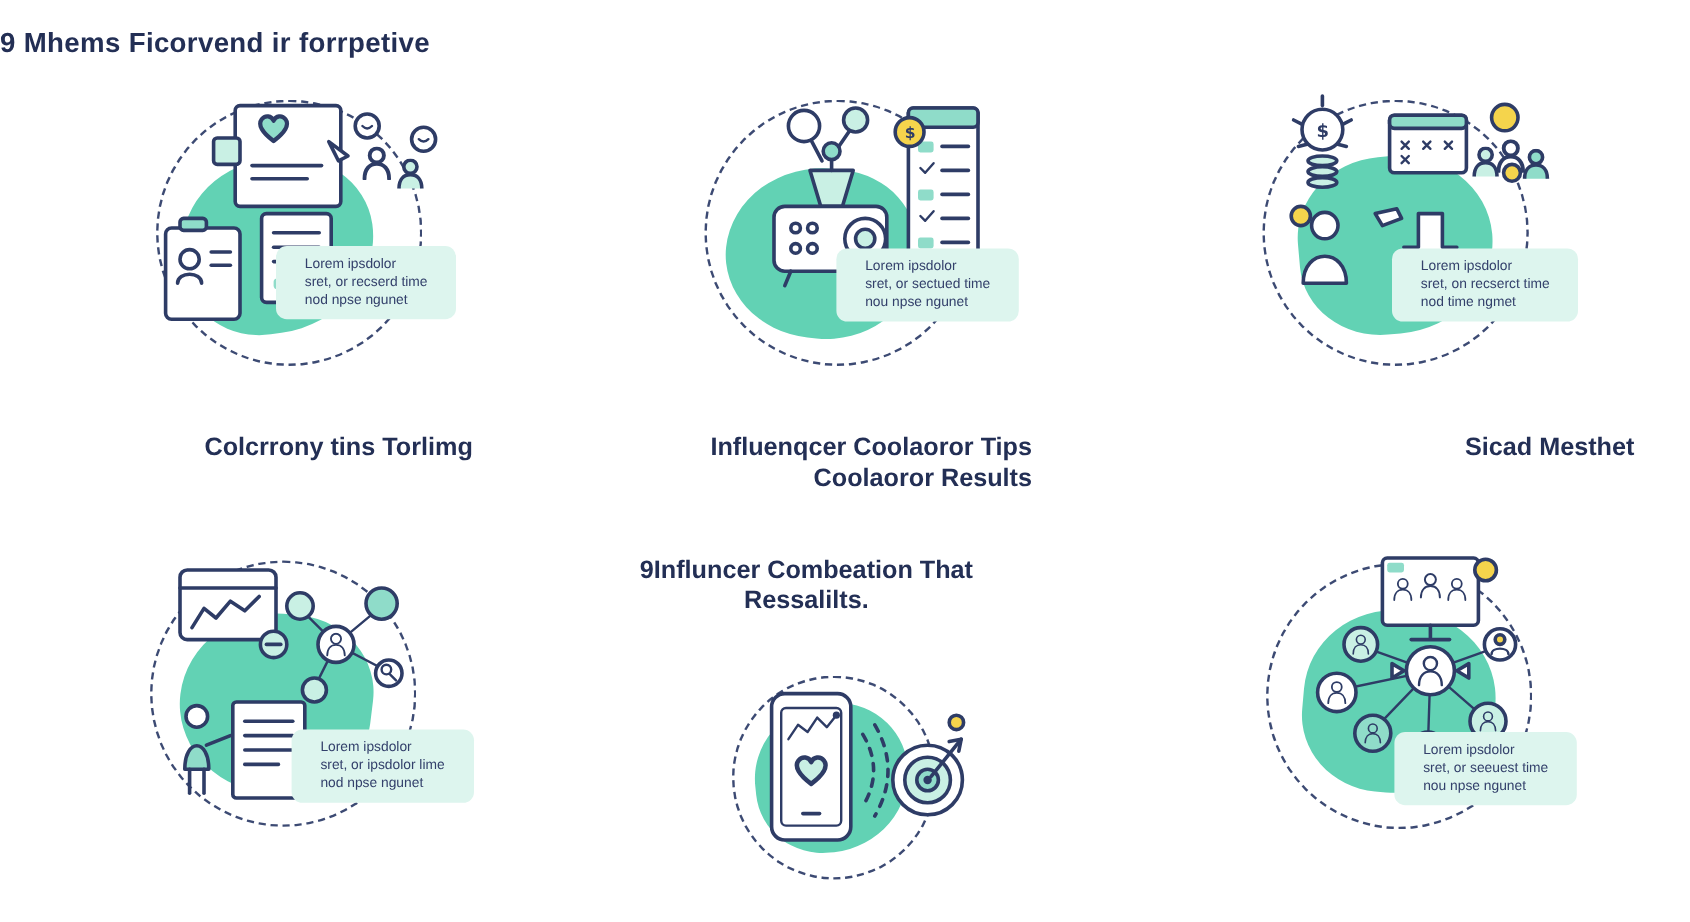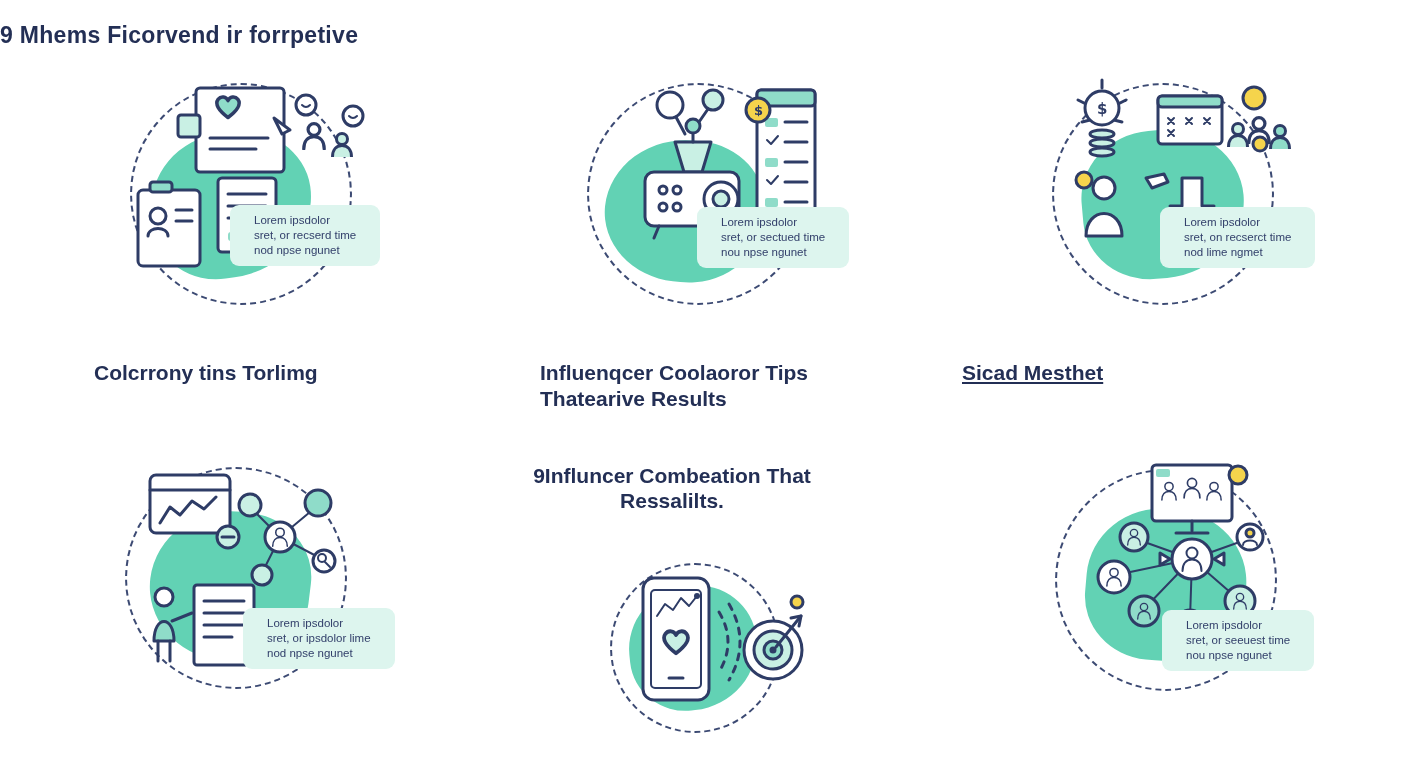--- a/index.html
+++ b/index.html
@@ -11,21 +11,21 @@
   .canvas{position:relative;width:1408px;height:768px;background:#ffffff;overflow:hidden;}
   .main-title{position:absolute;top:22px;left:0;width:100%;text-align:left;
     font-size:23px;font-weight:bold;color:#232f55;letter-spacing:.3px;}
   .panel{position:absolute;}
   .circle{position:absolute;border:2px dashed #3c4a73;border-radius:50%;z-index:0;}
   .blob{position:absolute;background:var(--teal);z-index:1;}
   .panel svg{position:absolute;left:0;top:0;z-index:2;}
   .lorem-box{position:absolute;background:var(--mint);border-radius:9px;padding:8px 24px;
     font-size:11.5px;line-height:15px;color:#33406b;z-index:3;white-space:nowrap;}
   .lorem-box .ll{display:block;}
-  .caption{position:absolute;text-align:left;font-weight:bold;font-size:21px;line-height:26px;color:#232f55;}
+  .caption{position:absolute;text-align:right;font-weight:bold;font-size:21px;line-height:26px;color:#232f55;}
   .caption span{display:block;}
   .heading{position:absolute;text-align:center;font-weight:bold;font-size:21px;line-height:25px;color:#232f55;}
   .heading span{display:block;}
   
   .ink{stroke:var(--navy);stroke-width:3;fill:none;stroke-linecap:round;stroke-linejoin:round;}
   .ink-thin{stroke:var(--navy);stroke-width:2;fill:none;stroke-linecap:round;stroke-linejoin:round;}
   .white-fill{fill:#ffffff;stroke:var(--navy);stroke-width:3;stroke-linecap:round;stroke-linejoin:round;}
   .teal-fill{fill:var(--teal-md);stroke:var(--navy);stroke-width:3;stroke-linejoin:round;}
   .teal-soft{fill:var(--teal-lt);stroke:var(--navy);stroke-width:3;stroke-linejoin:round;}
   .teal-flat{fill:var(--teal-md);stroke:none;}
@@ -172,32 +172,32 @@
 
       <path class="white-fill" d="M106,118 l18,-4 l4,8 l-16,6 Z"></path>
 
       <path class="white-fill" d="M142,118 L162,118 L162,146 L174,146 L152,170 L130,146 L142,146 Z"></path>
       <path class="white-fill" d="M176,150 L200,150 L208,160 L200,170 L176,170 Z"></path>
       <line class="ink" x1="186" y1="170" x2="186" y2="192"></line>
     </svg>
     <div class="lorem-box" style="left:120px;top:147px;">
       <span class="ll">Lorem ipsdolor</span>
       <span class="ll">sret, on recserct time</span>
-      <span class="ll">nod lime ngmet</span>
+      <span class="ll">nod time ngmet</span>
     </div>
   </div>
 
   <div class="caption" style="left:94px;top:360px;width:300px;">
     <span>Colcrrony tins Torlimg</span>
   </div>
   <div class="caption" style="left:540px;top:360px;width:320px;">
     <span>Influenqcer Coolaoror Tips</span>
-    <span>Thatearive Results</span>
-  </div>
-  <div class="caption" style="left:962px;top:360px;width:300px;text-decoration:underline;">
+    <span>Coolaoror Results</span>
+  </div>
+  <div class="caption" style="left:1062px;top:360px;width:300px;">
     <span>Sicad Mesthet</span>
   </div>
 
   <div class="heading" style="left:492px;top:463px;width:360px;">
     <span>9Influncer Combeation That</span>
     <span>Ressalilts.</span>
   </div>
 
   <div class="panel" style="left:112px;top:445px;width:280px;height:280px;">
     <div class="circle" style="left:13px;top:22px;width:222px;height:222px;"></div>

